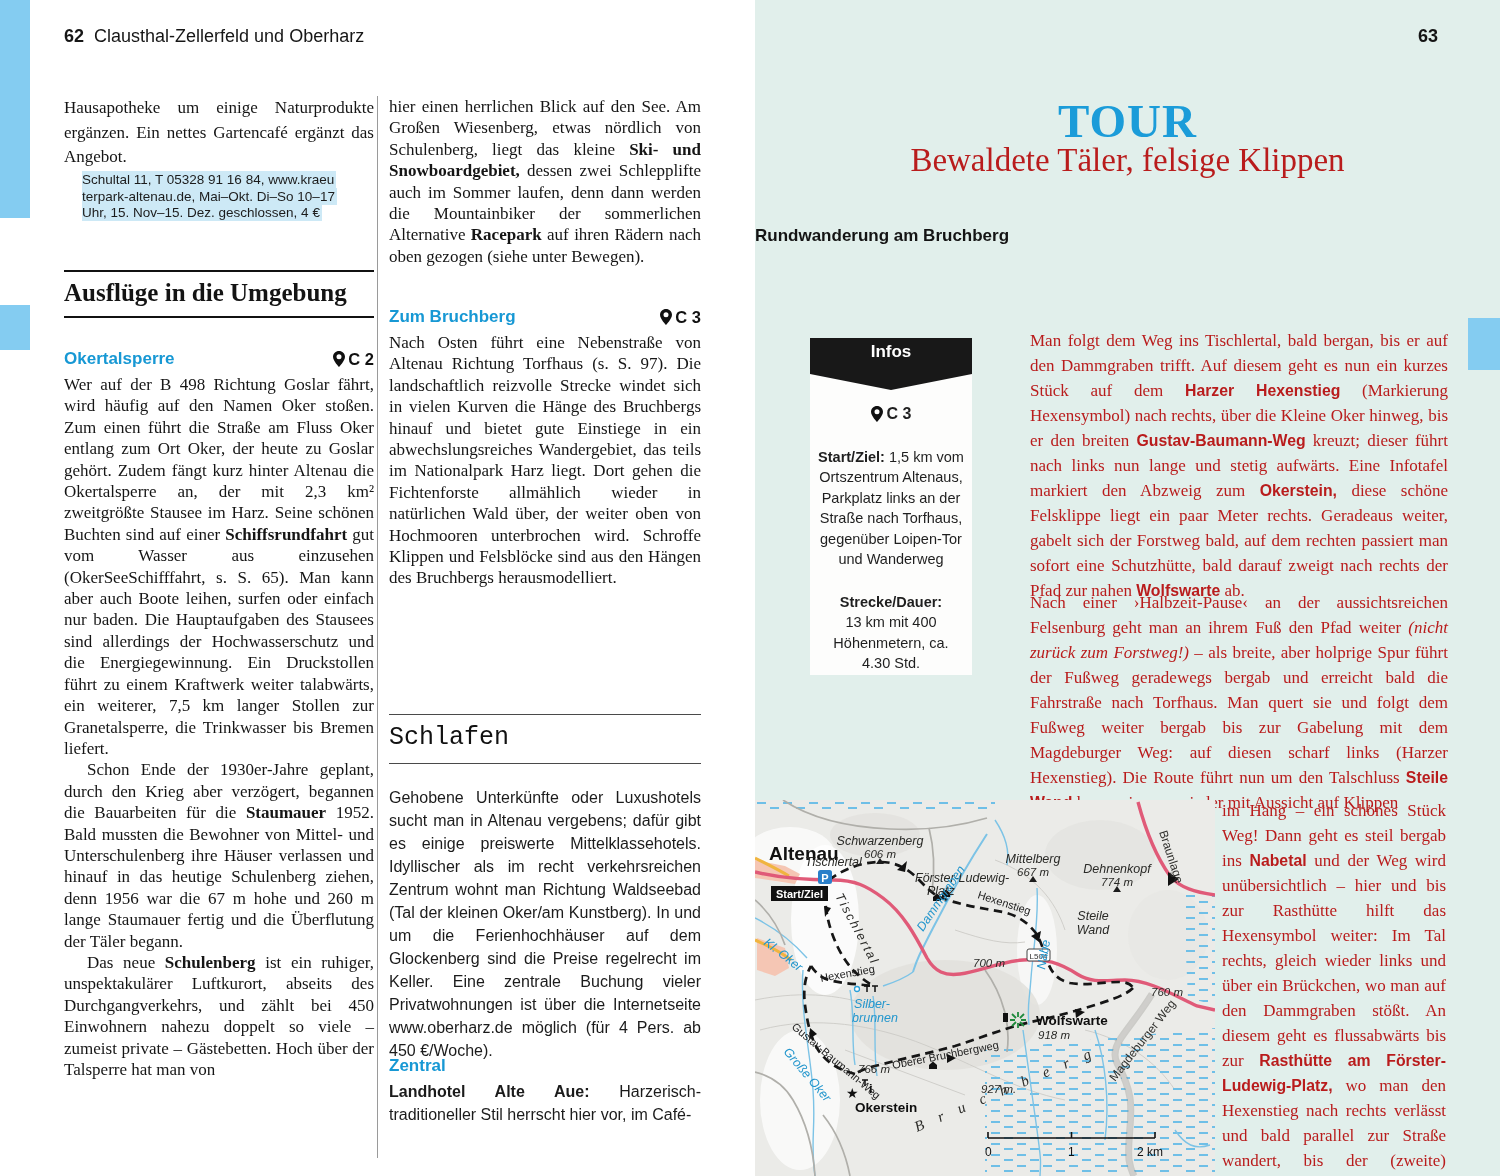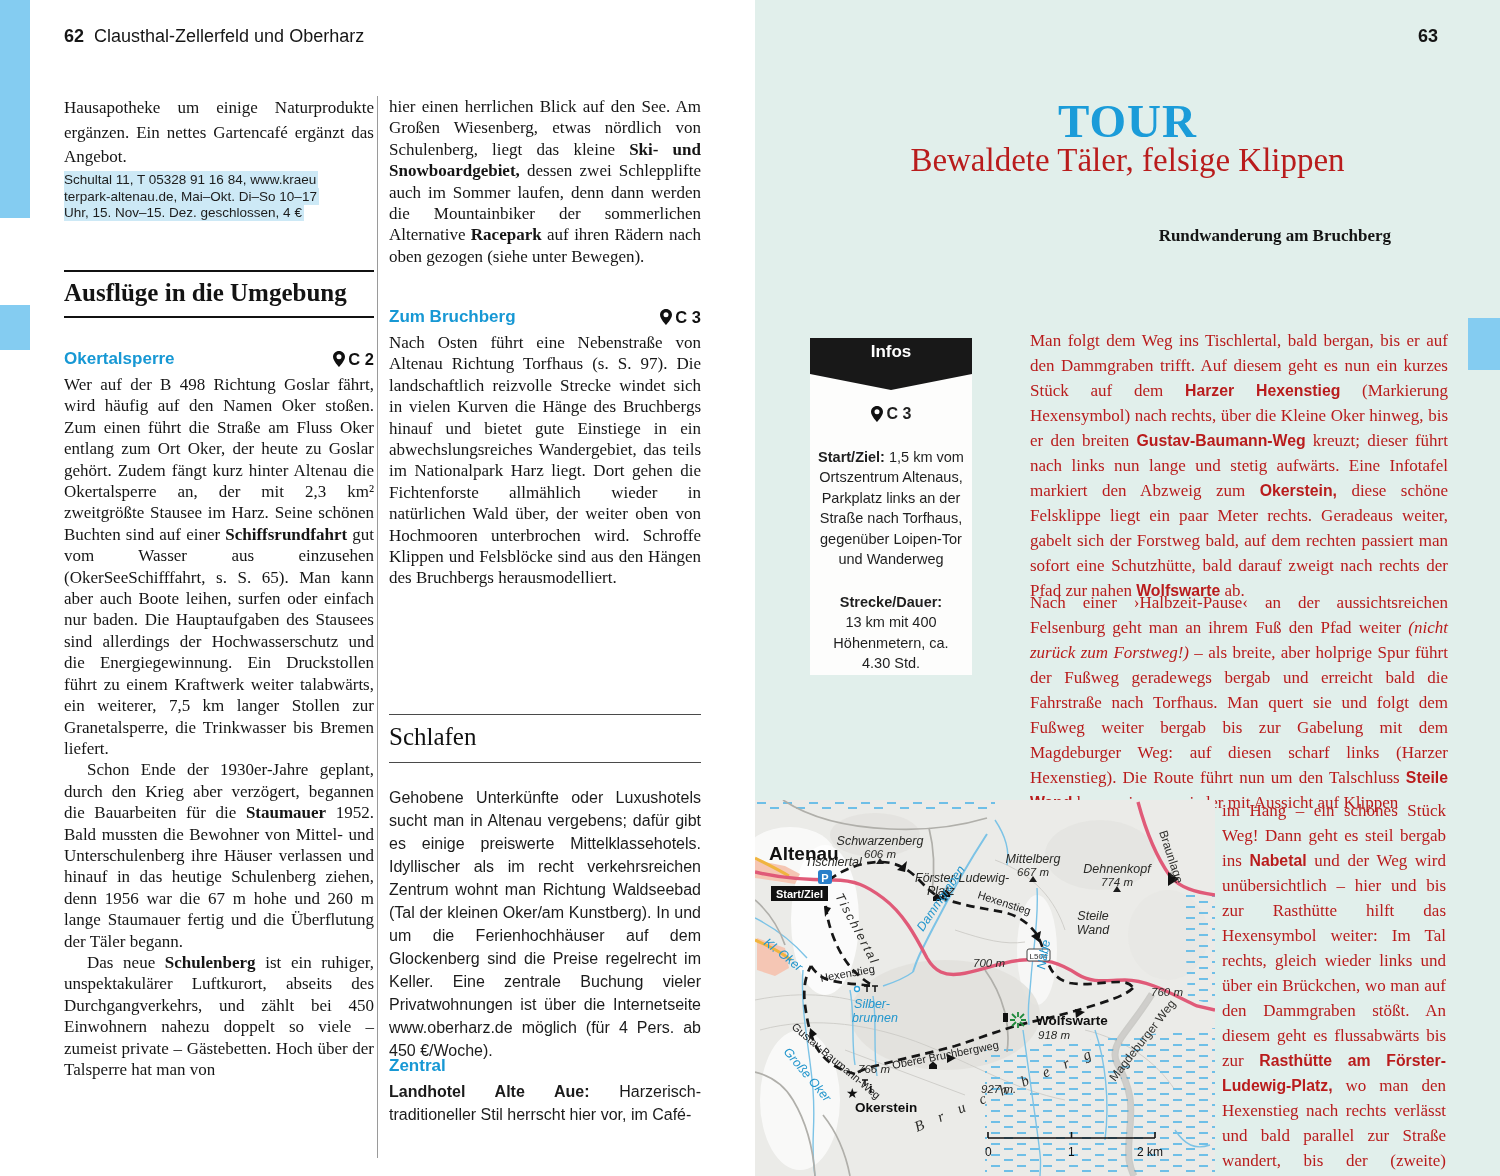--- a/index.html
+++ b/index.html
@@ -20,35 +20,35 @@
   .serifbody{font-family:"Liberation Serif",serif;font-size:17px;line-height:21.4px;
              text-align:justify;color:#151515;hyphens:auto;}
   .serifbody p{margin:0;}
   .serifbody p.ind{text-indent:23px;}
   .intro{font-family:"Liberation Serif",serif;font-size:17px;line-height:24.5px;
          text-align:justify;color:#151515;}
   .infoblock{font-size:13.5px;line-height:16.5px;color:#1c1c1c;}
   .infoblock .hl{background:#cde9f6;padding:1px 2px 1px 0;}
   .sechead{font-family:"Liberation Serif",serif;font-weight:bold;font-size:25px;
            border-top:2px solid #111;border-bottom:2px solid #111;padding:7px 0 9px;margin-top:8px;}
-  .sleephead{font-family:Liberation Serif, serif;font-weight:400;font-size:25px;
+  .sleephead{font-family:Liberation Mono, monospace;font-weight:400;font-size:25px;
            border-top:1px solid #4a4a4a;border-bottom:1px solid #4a4a4a;padding:8px 0 11px;color:#111;}
   .subhead{font-size:17px;font-weight:bold;color:#1798d4;display:flex;justify-content:space-between;align-items:center;}
   .subhead .loc{color:#111;display:flex;align-items:center;gap:3px;font-size:16.5px;}
   .pin{width:12px;height:16px;display:inline-block;}
   .sansbody{font-size:16px;line-height:23px;text-align:justify;color:#1b1b1b;hyphens:auto;}
   .run-b{font-weight:bold;}
   .run-i{font-style:italic;}
   .zentral{font-size:17px;font-weight:bold;color:#1798d4;}
   
   .tour{left:755px;top:94px;width:745px;text-align:center;color:#1b9cd9;
         font-family:"Liberation Serif",serif;font-weight:bold;font-size:47px;letter-spacing:1px;}
   .tourtitle{left:755px;top:142px;width:745px;text-align:center;color:#b91c1c;
         font-family:"Liberation Serif",serif;font-size:33px;}
-  .toursub{left:755px;top:226px;width:636px;text-align:right;font-weight:bold;font-size:17px;font-family:Liberation Serif, serif;}
+  .toursub{left:755px;top:226px;width:636px;text-align:left;font-weight:bold;font-size:17px;}
   .rpbody{font-family:"Liberation Serif",serif;font-size:17px;line-height:25px;
           text-align:justify;color:#b91c1c;hyphens:auto;}
   .rpbody .run-b{font-family:"Liberation Sans",sans-serif;font-size:15.8px;}
   
   .infobox{left:810px;top:338px;width:162px;height:337px;background:#fdfdfc;}
   .infobanner{position:absolute;left:0;top:0;width:162px;height:52px;}
   .infobanner .label{position:absolute;left:0;top:4px;width:162px;text-align:center;
         color:#fff;font-weight:bold;font-size:17px;}
   .infocontent{position:absolute;left:8px;top:66px;width:146px;text-align:center;
         font-size:14.5px;line-height:20.5px;color:#1f1f1f;}
@@ -78,21 +78,21 @@
 <div class="abs tab tab3"></div>
 <div class="abs coldivider"></div>
 
 <div class="abs runhead">
   <b>62</b><span>Clausthal-Zellerfeld und Oberharz</span>
 </div>
 <div class="abs pageno">63</div>
 
 <div class="abs intro" style="left:64px;top:96px;width:310px;">Hausapotheke um einige Naturprodukte ergänzen. Ein nettes Gartencafé ergänzt das Angebot.</div>
 
-<div class="abs infoblock" style="left:64px;top:172px;width:342px;">
+<div class="abs infoblock" style="left:82px;top:172px;width:342px;">
   <div><span class="hl">Schultal 11, T 05328 91 16 84, www.kraeu</span></div>
   <div><span class="hl">terpark-altenau.de, Mai–Okt. Di–So 10–17</span></div>
   <div><span class="hl">Uhr, 15. Nov–15. Dez. geschlossen, 4 €</span></div>
 </div>
 
 <div class="abs sechead" style="left:64px;top:262px;width:310px;">Ausflüge in die Umgebung</div>
 
 <div class="abs subhead" style="left:64px;top:349px;width:310px;">
   <span>Okertalsperre</span>
   <span class="loc">

